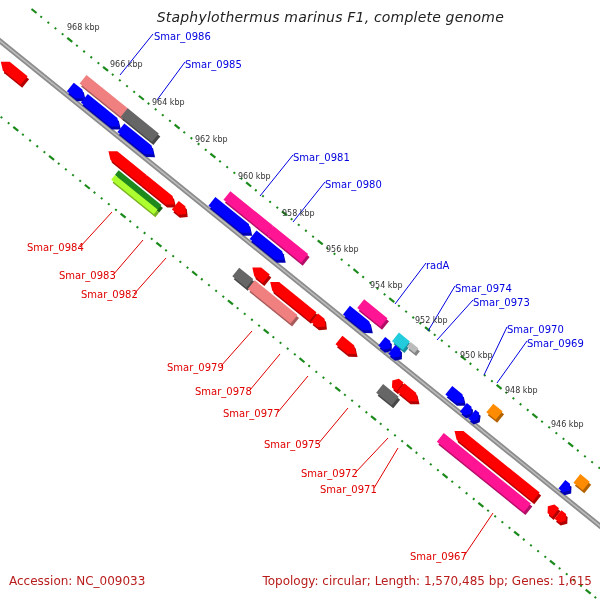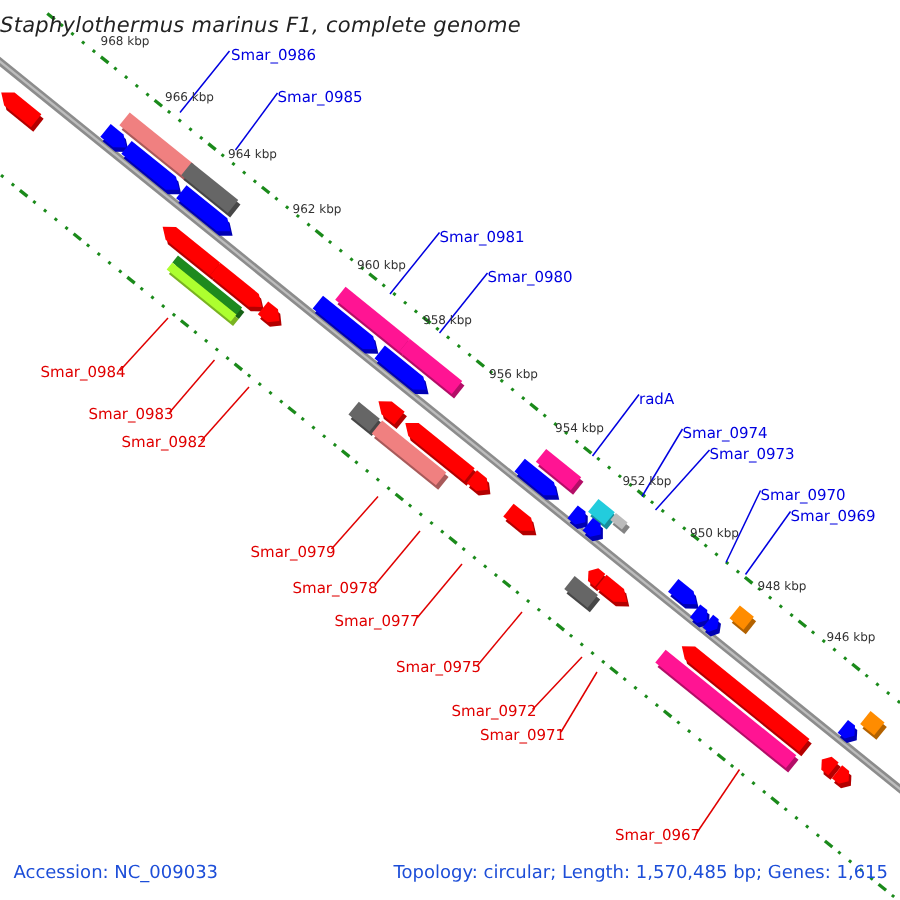--- a/index.html
+++ b/index.html
@@ -1,19 +1,19 @@
 <!DOCTYPE html>
 <html><head>
 <meta charset="utf-8">
 <style>
   html, body { margin:0; padding:0; background:#ffffff; }
   body { width:600px; height:600px; position:relative; overflow:hidden; font-family:"DejaVu Sans", sans-serif; }
   #map { position:absolute; left:0; top:0; width:600px; height:600px; }
-  .title { position:absolute; top:9px; left:0; width:504px; text-align:left; font-style:italic; font-size:14px; color:#222; font-family:"DejaVu Sans", sans-serif; letter-spacing:0.2px; }
-  .footer { position:absolute; top:574px; font-size:12px; color:#1d4ed8; font-family:"DejaVu Sans", sans-serif; }
+  .title { position:absolute; top:9px; left:0; width:504px; text-align:right; font-style:italic; font-size:14px; color:#222; font-family:"DejaVu Sans", sans-serif; letter-spacing:0.2px; }
+  .footer { position:absolute; top:574px; font-size:12px; color:#b91c1c; font-family:"DejaVu Sans", sans-serif; }
   .footer.left { left:9px; }
   .footer.right { right:8px;margin-left:36px; }
   .kbp { font-size:8px; fill:#333; font-family:"DejaVu Sans", sans-serif; }
   .glab { font-size:10px; font-family:"DejaVu Sans", sans-serif; }
 </style>
 </head>
 <body>
 
 <svg id="map" viewBox="0 0 600 600" xmlns="http://www.w3.org/2000/svg">
   <defs>

